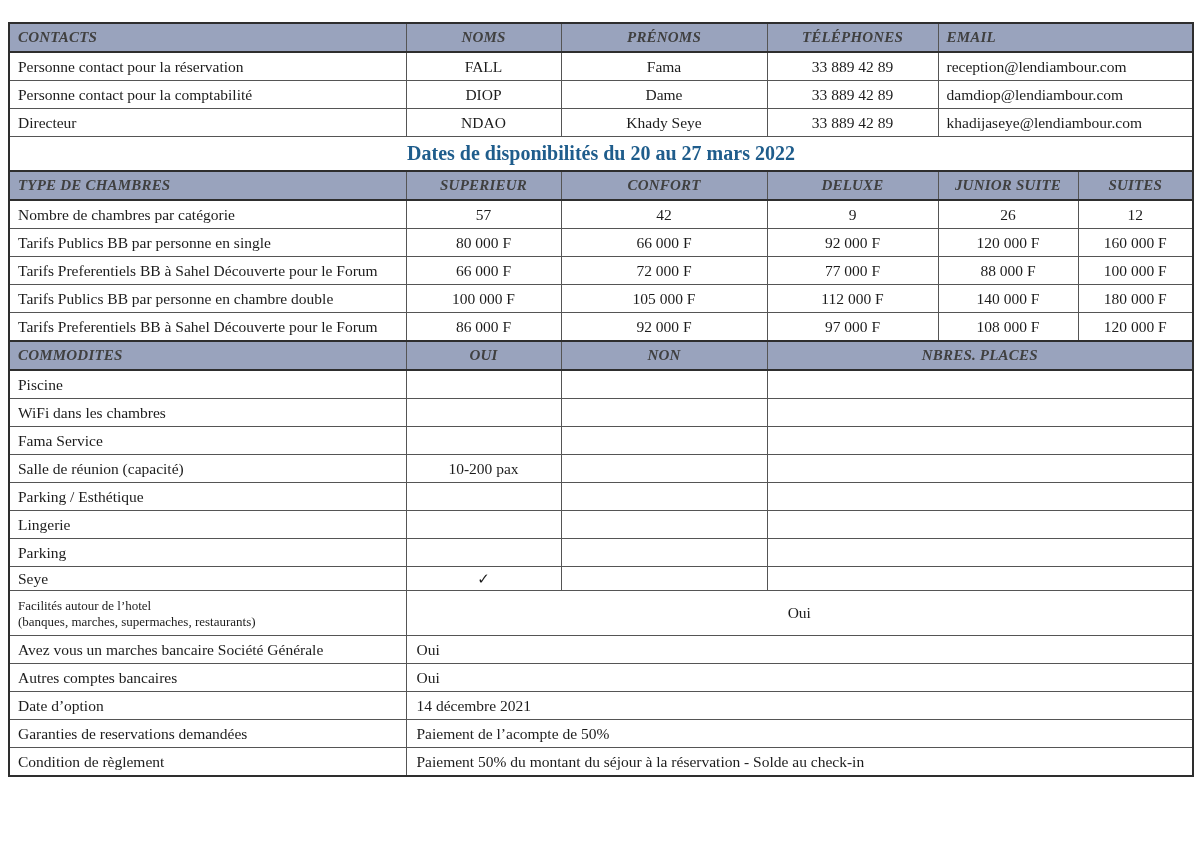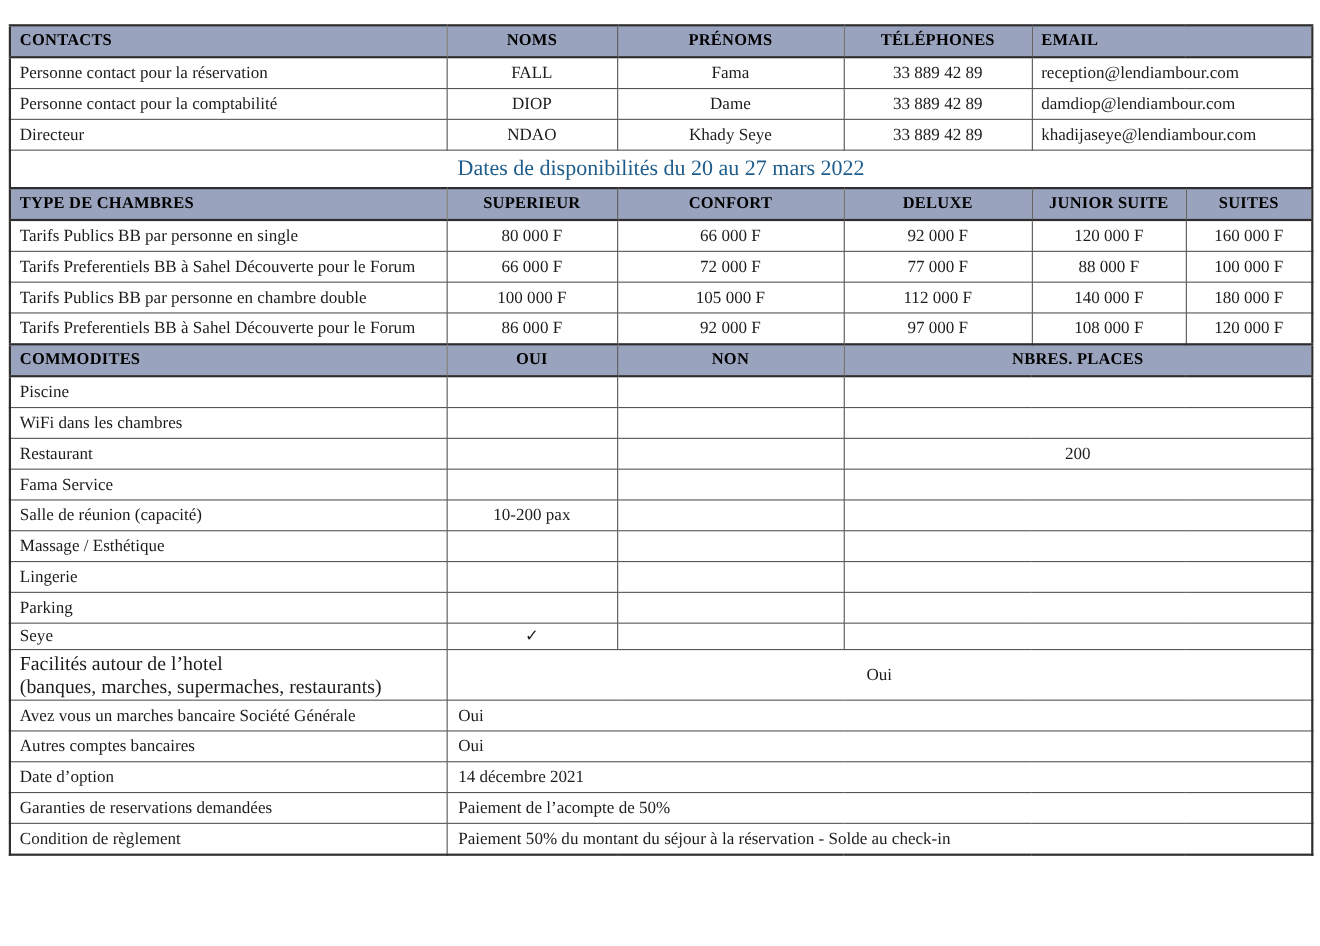--- a/index.html
+++ b/index.html
@@ -21,40 +21,41 @@
     font-size:15.5px;
     height:25px;
     vertical-align:middle;
     overflow:hidden;
     white-space:nowrap;
   }
   
   tr.hdr td{
     background:#99A3BD;
     font-weight:bold;
-    color:#000000;
+    color:#404040;
     font-size:15px;
     border-top:2px solid #2e2e2e;
     border-bottom:2px solid #2e2e2e;
     letter-spacing:0.2px;
+    font-style:italic;
   }
   .c{text-align:center;}
   .l{text-align:left;}
   tr.title-row td{
     border-bottom:none;
     height:31px;
     text-align:center;
-    font-weight:normal;
+    font-weight:bold;
     font-size:20px;
     color:#1F5D8C;
   }
   tr.plan-row td{height:21px;}
   tr.fac-row td{height:41px;}
   .fac-label{
-    font-size:18px;
+    font-size:13px;
     line-height:1.18;
     white-space:normal;
     padding-top:2px;
   }
   .check{font-size:15px;}
   .cond-val{padding-left:10px;}
 </style>
 </head>
 <body>
 
@@ -105,20 +106,28 @@
 
     <tr class="hdr">
       <td class="l">TYPE DE CHAMBRES</td>
       <td class="c">SUPERIEUR</td>
       <td class="c">CONFORT</td>
       <td class="c">DELUXE</td>
       <td class="c">JUNIOR SUITE</td>
       <td class="c">SUITES</td>
     </tr>
     <tr>
+      <td class="l">Nombre de chambres par catégorie</td>
+      <td class="c">57</td>
+      <td class="c">42</td>
+      <td class="c">9</td>
+      <td class="c">26</td>
+      <td class="c">12</td>
+    </tr>
+    <tr>
       <td class="l">Tarifs Publics BB par personne en single</td>
       <td class="c">80 000 F</td>
       <td class="c">66 000 F</td>
       <td class="c">92 000 F</td>
       <td class="c">120 000 F</td>
       <td class="c">160 000 F</td>
     </tr>
     <tr>
       <td class="l">Tarifs Preferentiels BB à Sahel Découverte pour le Forum</td>
       <td class="c">66 000 F</td>
@@ -156,39 +165,33 @@
       <td class="c"></td>
       <td class="c" colspan="3"></td>
     </tr>
     <tr>
       <td class="l">WiFi dans les chambres</td>
       <td class="c"></td>
       <td class="c"></td>
       <td class="c" colspan="3"></td>
     </tr>
     <tr>
-      <td class="l">Restaurant</td>
-      <td class="c"></td>
-      <td class="c"></td>
-      <td class="c" colspan="3">200</td>
-    </tr>
-    <tr>
       <td class="l">Fama Service</td>
       <td class="c"></td>
       <td class="c"></td>
       <td class="c" colspan="3"></td>
     </tr>
     <tr>
       <td class="l">Salle de réunion (capacité)</td>
       <td class="c">10-200 pax</td>
       <td class="c"></td>
       <td class="c" colspan="3"></td>
     </tr>
     <tr>
-      <td class="l">Massage / Esthétique</td>
+      <td class="l">Parking / Esthétique</td>
       <td class="c"></td>
       <td class="c"></td>
       <td class="c" colspan="3"></td>
     </tr>
     <tr>
       <td class="l">Lingerie</td>
       <td class="c"></td>
       <td class="c"></td>
       <td class="c" colspan="3"></td>
     </tr>

